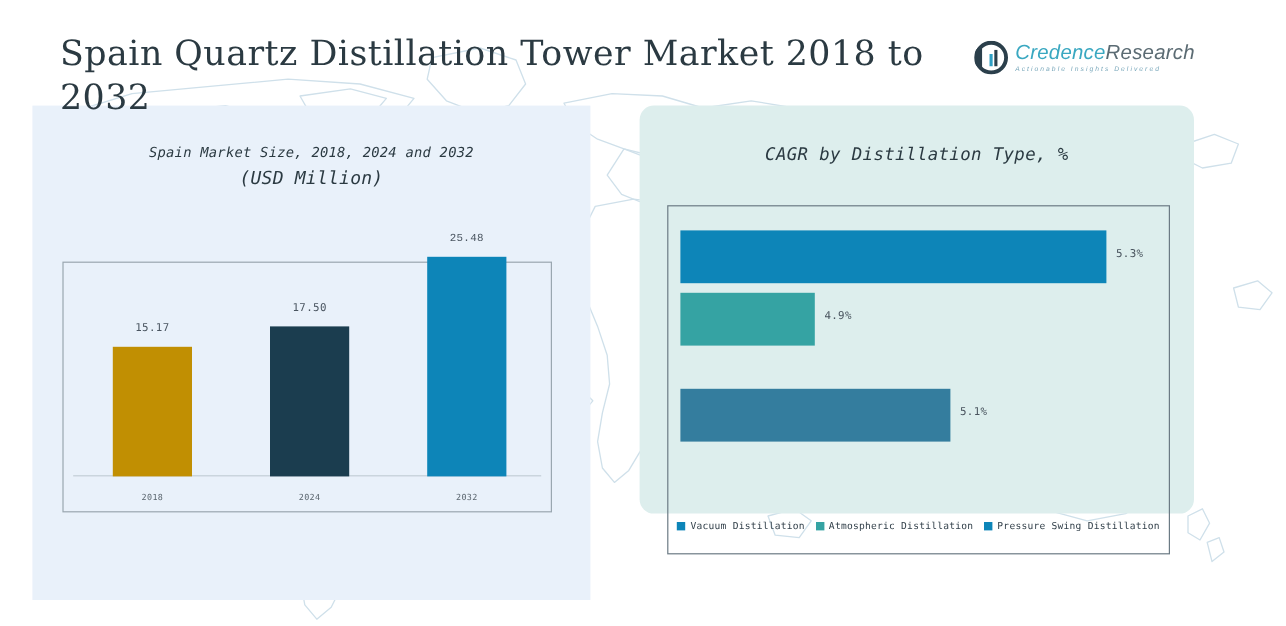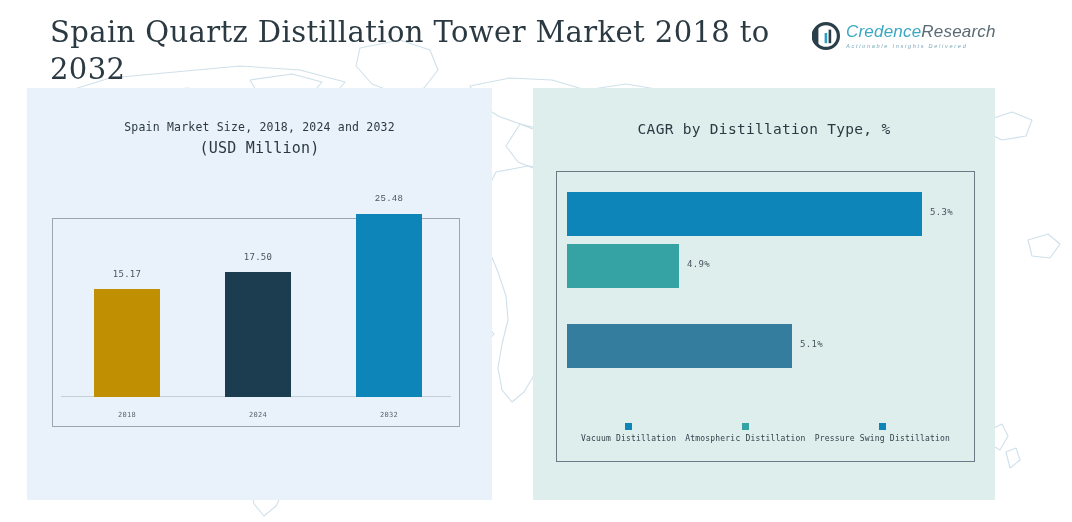--- a/index.html
+++ b/index.html
@@ -22,21 +22,21 @@
     width: 1072px;
     height: 522px;
     z-index: 0;
     pointer-events: none;
   }
   #map-bg svg { display: block; width: 1072px; height: 522px; }
 
   
   #header {
     position: absolute;
-    left: 0; top: 0;
+    left: 0; top: 12px;
     width: 1072px;
     height: 88px;
     z-index: 3;
   }
   #page-title {
     position: absolute;
     left: 50px;
     top: 14px;
     width: 760px;
     font-family: "DejaVu Serif", serif;
@@ -80,29 +80,31 @@
     left: 27px;
     top: 88px;
     width: 465px;
     height: 412px;
     background: #e9f1fa;
   }
   #panel-right {
     left: 533px;
     top: 88px;
     width: 462px;
-    height: 412px;
+    height: 340px;
     background: #ddeeed;
+    border-radius: 12px;
   }
 
   .panel-title {
     position: absolute;
     width: 100%;
     text-align: center;
     color: #2b3a42;
+    font-style: italic;
   }
   #left-title-1 {
     top: 32px;
     font-size: 11.5px;
     letter-spacing: 0.2px;
   }
   #left-title-2 {
     top: 51px;
     font-size: 15px;
     letter-spacing: 0.2px;
@@ -213,21 +215,20 @@
     justify-content: center;
     align-items: center;
     gap: 9px;
     flex-wrap: nowrap;
   }
   .legend-item {
     display: flex;
     align-items: center;
     gap: 4px;
     white-space: nowrap;
-    flex-direction: column;
   }
   .legend-swatch {
     width: 7px;
     height: 7px;
     flex: 0 0 auto;
   }
   .legend-label {
     font-size: 8px;
     color: #33414b;
     letter-spacing: 0.2px;

